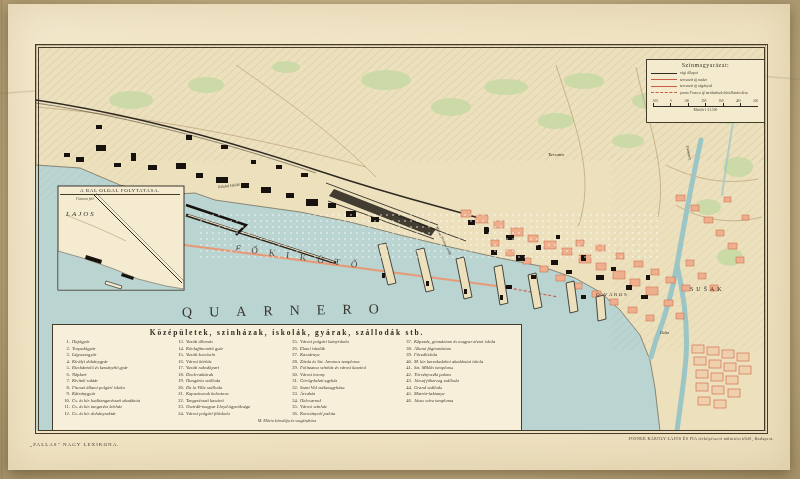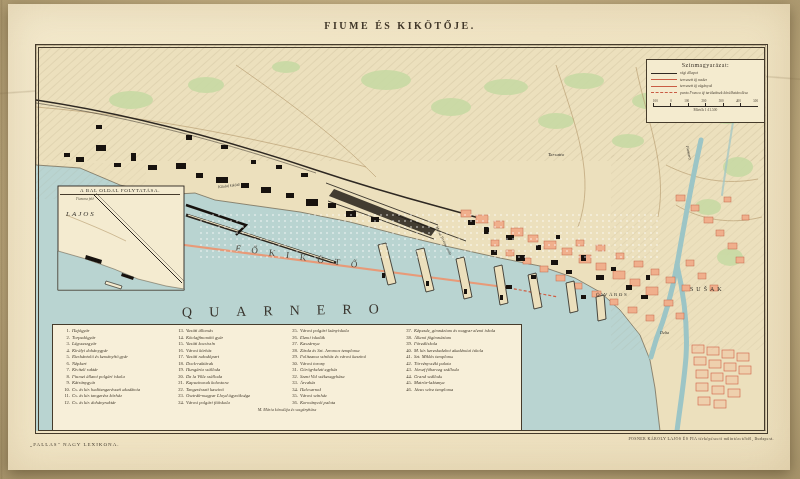--- a/index.html
+++ b/index.html
@@ -73,21 +73,20 @@
 </style>
 </head>
 <body>
 
 <div id="stage">
   <div id="sheet"></div>
   <div class="crease" id="crease-l"></div>
   <div class="crease" id="crease-r"></div>
   <div id="crease-v"></div>
 
-  <div id="page-title">FIUME ÉS KIKÖTŐJE.</div>
 
   <svg id="map-svg" viewBox="0 0 730 386" aria-hidden="true">
     <defs>
       <pattern id="hachure" width="6" height="6" patternUnits="userSpaceOnUse" patternTransform="rotate(48)">
         <line x1="0" y1="0" x2="0" y2="6" stroke="#8c7a58" stroke-width="0.6"></line>
       </pattern>
     </defs>
 
     <rect x="0" y="0" width="730" height="386" fill="#b9d4d1"></rect>
 
@@ -334,20 +333,21 @@
           <span>300</span>
           <span>400</span>
           <span>500</span>
         </div>
       <div id="scale-bar"></div>
       <div id="scale-caption">Mérték 1:11.500</div>
     </div>
   </div>
 
   <div id="panel">
+    <div id="panel-title">Középületek, szinházak, iskolák, gyárak, szállodák stb.</div>
     <div id="panel-cols">
       <div class="pcol">
 
       <div class="p-item">
             <span class="p-num">1.</span>
             <span class="p-label">Hajógyár</span>
           </div>
           <div class="p-item">
             <span class="p-num">2.</span>
             <span class="p-label">Torpedógyár</span>

